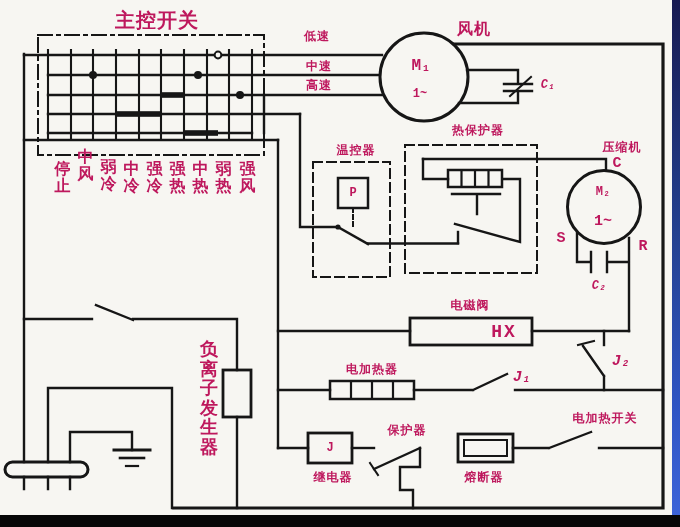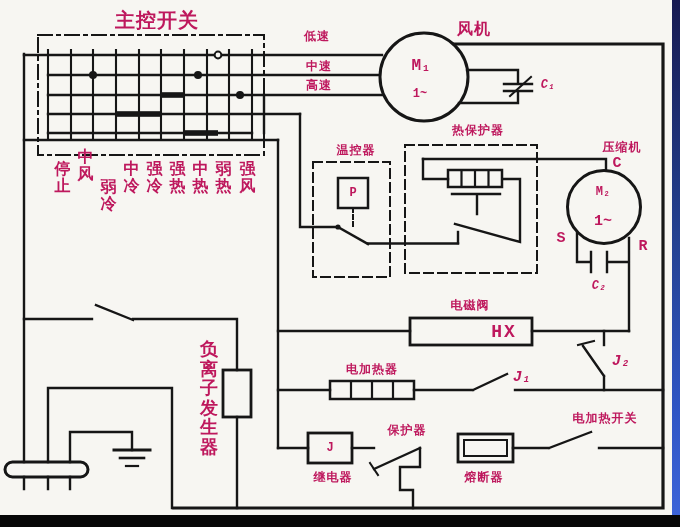--- a/index.html
+++ b/index.html
@@ -127,21 +127,21 @@
         <rect x="5" y="462" width="83" height="15" rx="7.5" stroke-width="3"></rect>
         <path d="M24,477 V489 M48,477 V489 M70,477 V489"></path>
       </g>
     </g>
   </svg>
 
   <div class="lbl f20" style="left:157px;top:20px">主控开关</div>
 
   <div class="pos" style="left:62px;top:162px">停止</div>
   <div class="pos" style="left:85px;top:150px">中风</div>
-  <div class="pos" style="left:108px;top:180px">弱冷</div>
+  <div class="pos" style="left:108px;top:160px">弱冷</div>
   <div class="pos" style="left:131px;top:162px">中冷</div>
   <div class="pos" style="left:154px;top:162px">强冷</div>
   <div class="pos" style="left:177px;top:162px">强热</div>
   <div class="pos" style="left:200px;top:162px">中热</div>
   <div class="pos" style="left:223px;top:162px">弱热</div>
   <div class="pos" style="left:247px;top:162px">强风</div>
 
   <div class="lbl f16" style="left:317px;top:36px">低速</div>
   <div class="lbl f16" style="left:319px;top:66px">中速</div>
   <div class="lbl f16" style="left:319px;top:85px">高速</div>

